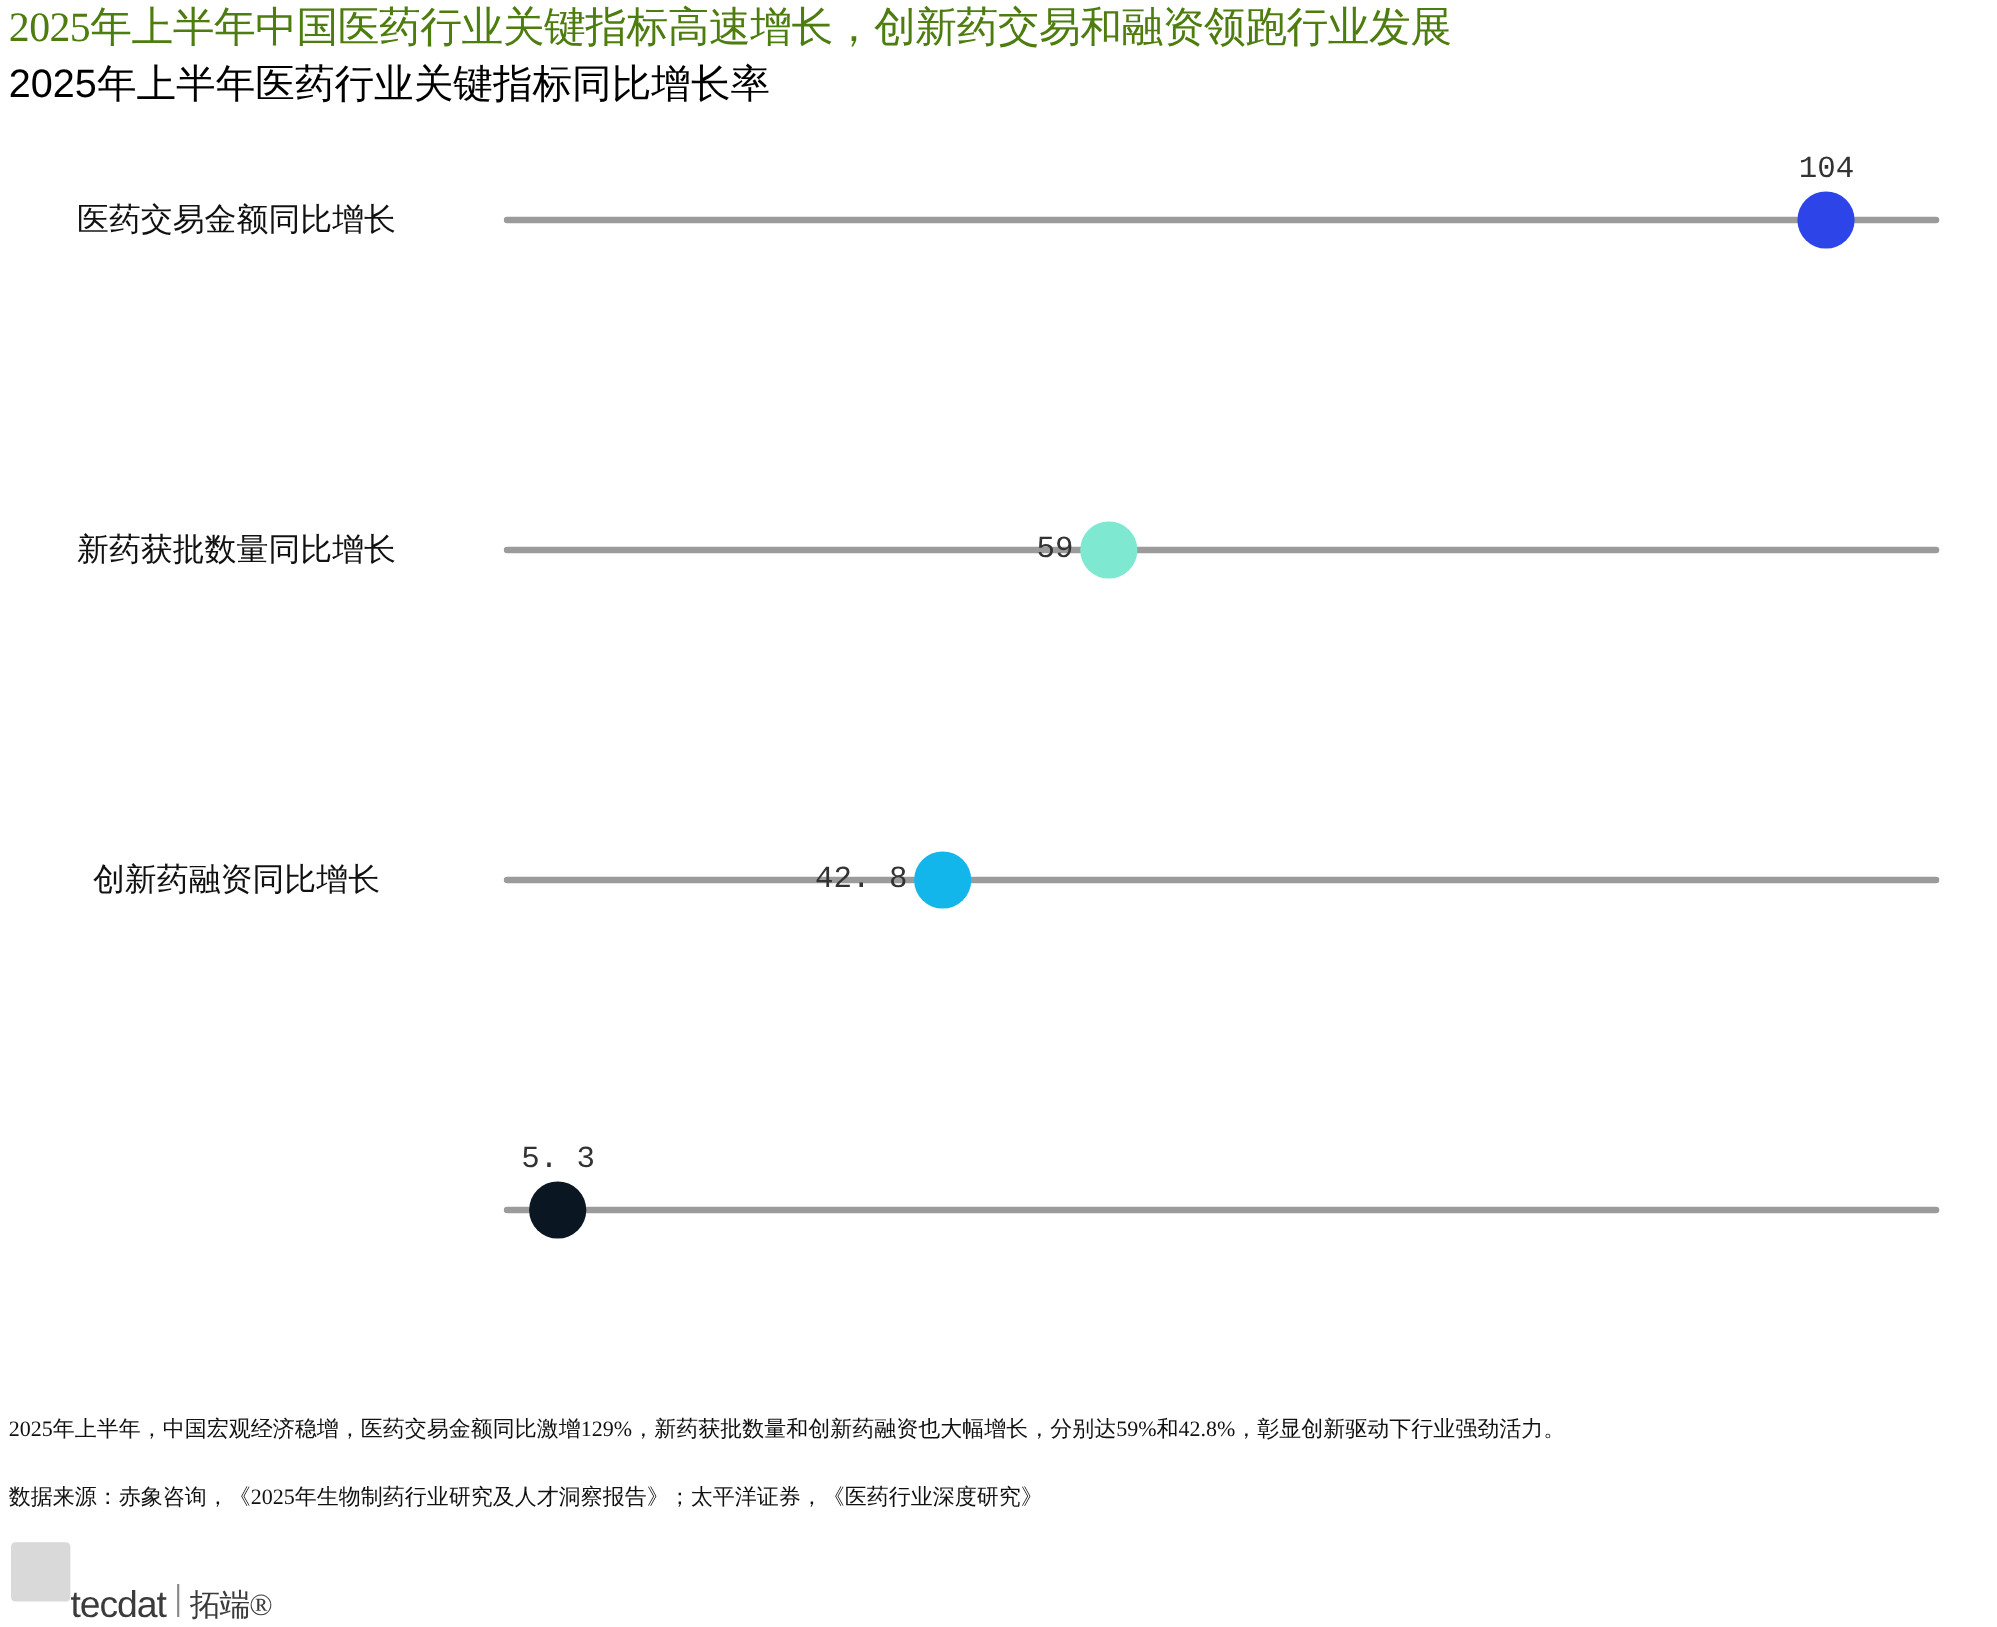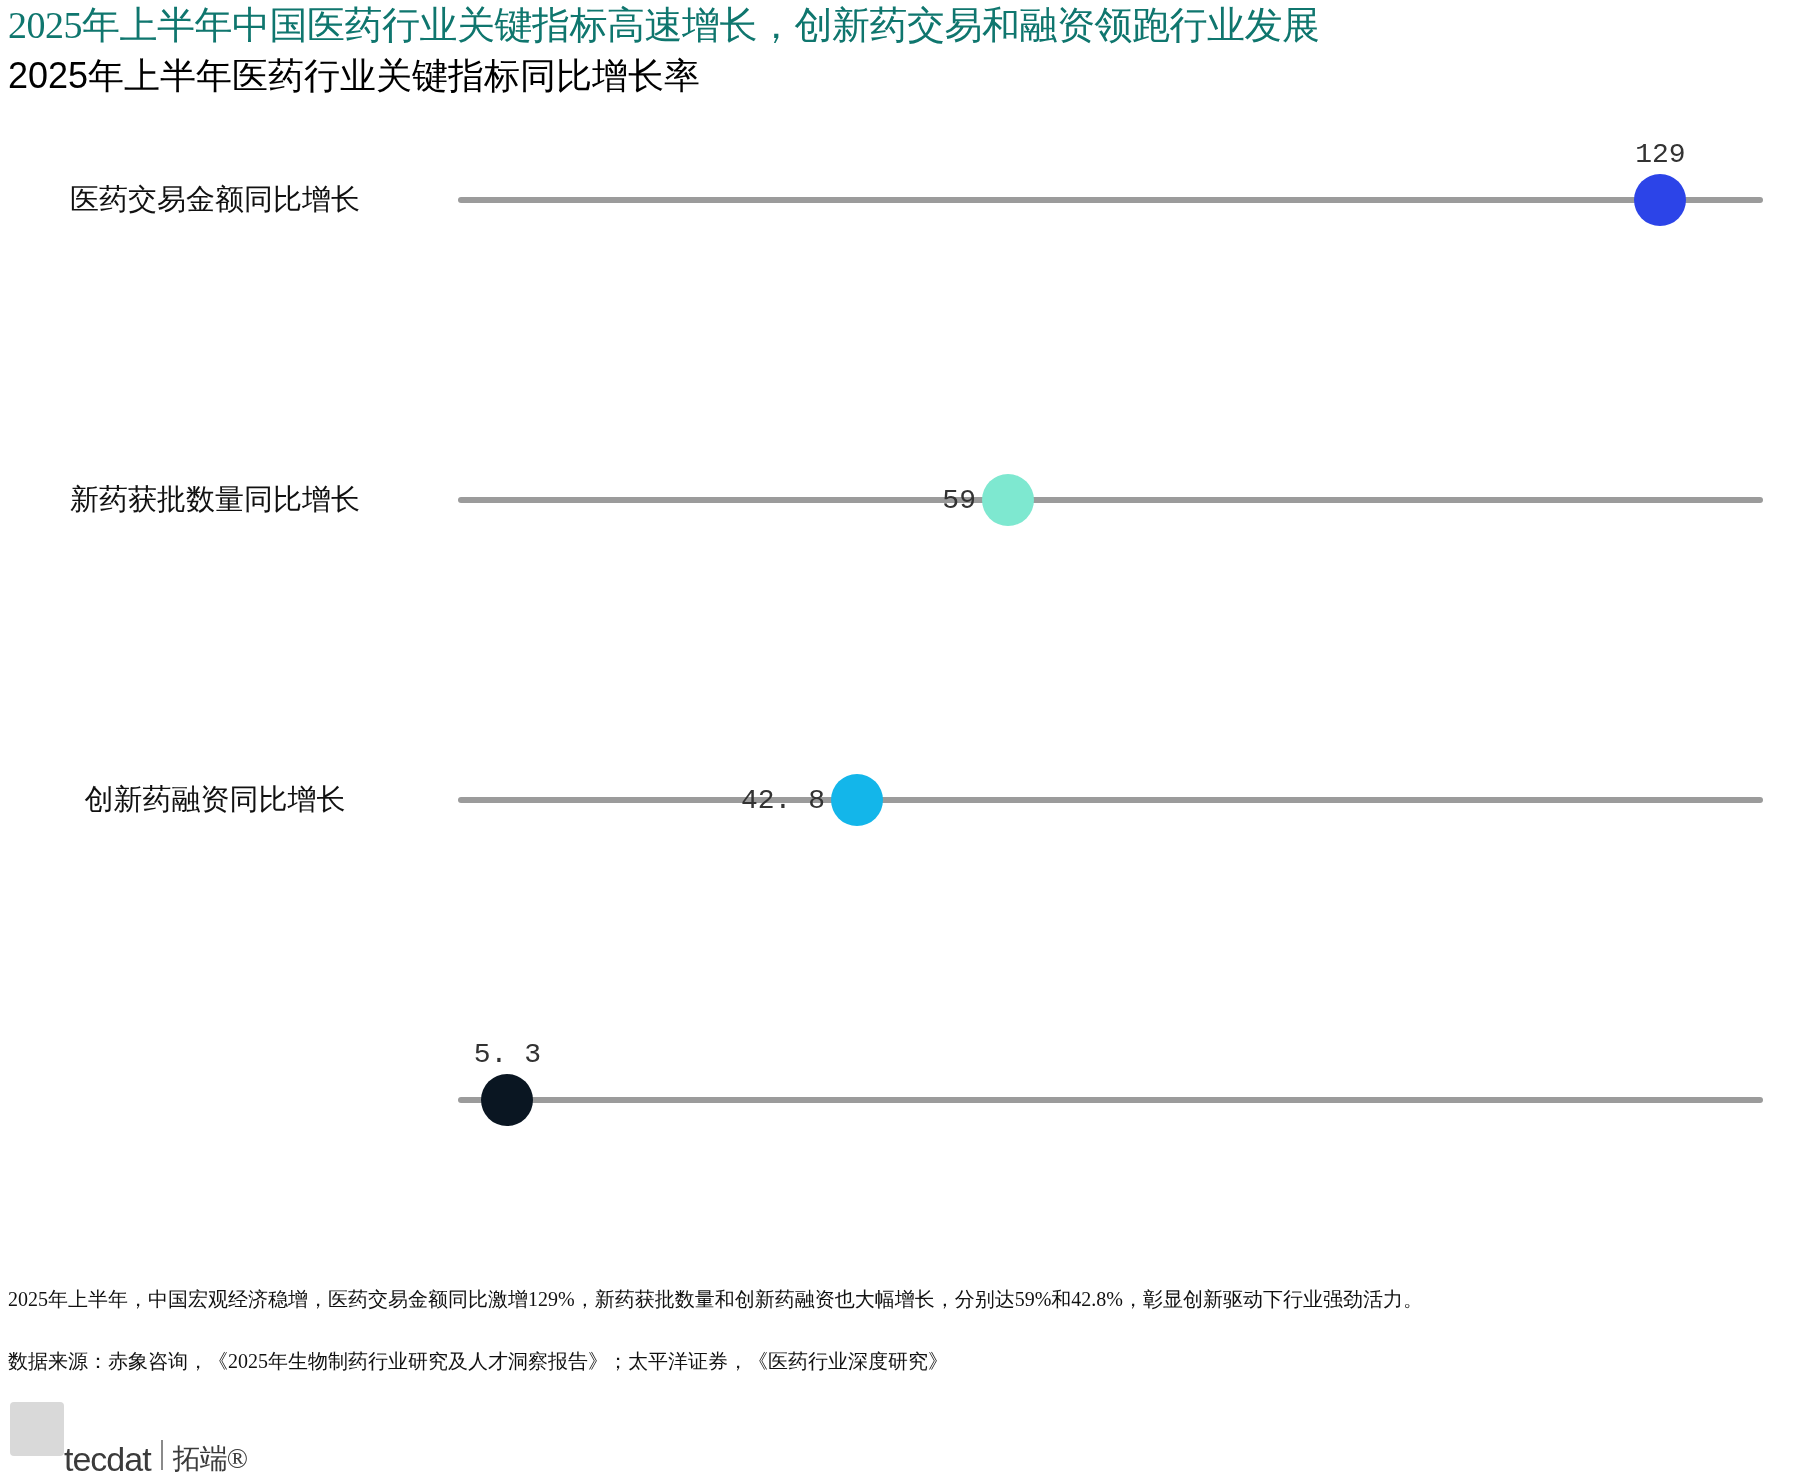--- a/index.html
+++ b/index.html
@@ -22,21 +22,21 @@
     box-sizing: border-box;
     padding: 0;
   }
   .title-main {
     position: absolute;
     left: 8px;
     top: 2px;
     font-size: 38px;
     line-height: 46px;
     font-family: "Liberation Serif", serif;
-    color: #0f766e;
+    color: #4d7c0f;
     white-space: nowrap;
     letter-spacing: -0.5px;
   }
   .title-sub {
     position: absolute;
     left: 8px;
     top: 54px;
     font-size: 36px;
     line-height: 44px;
     font-family: Liberation Sans, sans-serif;
@@ -170,21 +170,21 @@
 <div class="wrap">
 
   <div class="title-main">2025年上半年中国医药行业关键指标高速增长，创新药交易和融资领跑行业发展</div>
   <div class="title-sub">2025年上半年医药行业关键指标同比增长率</div>
 
   <div class="plot" id="plot">
       <div class="row" style="top: 60px;">
         <div class="row-label">医药交易金额同比增长</div>
         <div class="track"></div>
         <div class="dot" style="left: 1660.46px; background: rgb(44, 68, 232);"></div>
-        <div class="dot-value" style="left: 1660.46px;">129</div>
+        <div class="dot-value" style="left: 1660.46px;">104</div>
       </div>
       <div class="row" style="top: 360px;">
         <div class="row-label">新药获批数量同比增长</div>
         <div class="track"></div>
         <div class="dot" style="left: 1007.96px; background: rgb(126, 232, 208);"></div>
         <div class="dot-value left-side" style="left: 1007.96px;">59</div>
       </div>
       <div class="row" style="top: 660px;">
         <div class="row-label">创新药融资同比增长</div>
         <div class="track"></div>

